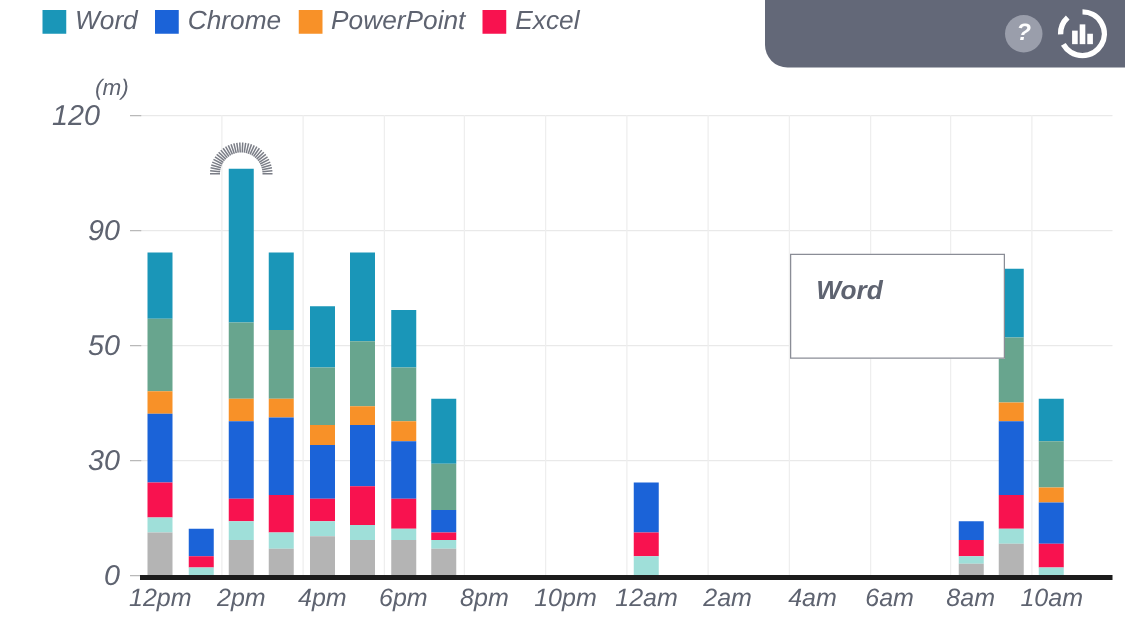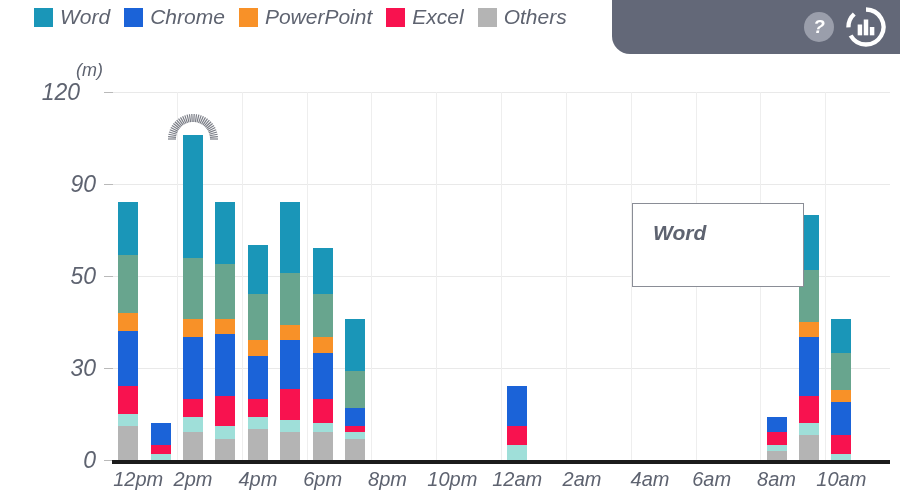--- a/index.html
+++ b/index.html
@@ -128,21 +128,21 @@
       <div class="ytick" style="top: 276px;"></div>
       <div class="ylabel" style="top: 276px; left: 40px;">50</div>
       <div class="gridline-h" style="top: 184px;"></div>
       <div class="ytick" style="top: 184px;"></div>
       <div class="ylabel" style="top: 184px; left: 40px;">90</div>
       <div class="gridline-h" style="top: 92px;"></div>
       <div class="ytick" style="top: 92px;"></div>
       <div class="ylabel" style="top: 92px; left: 24px;">120</div>
       <div class="axis-unit">(m)</div>
       <div class="axis-base"></div>
-      <div class="xlabel" style="left: 93.2083px; text-align: right;">12pm</div>
+      <div class="xlabel" style="left: 93.2083px;">12pm</div>
       <div class="gridline-v" style="left: 177px;"></div>
       <div class="xlabel" style="left: 158.042px;">2pm</div>
       <div class="gridline-v" style="left: 242px;"></div>
       <div class="xlabel" style="left: 222.875px;">4pm</div>
       <div class="gridline-v" style="left: 307px;"></div>
       <div class="xlabel" style="left: 287.708px;">6pm</div>
       <div class="gridline-v" style="left: 371px;"></div>
       <div class="xlabel" style="left: 352.542px;">8pm</div>
       <div class="gridline-v" style="left: 436px;"></div>
       <div class="xlabel" style="left: 417.375px;">10pm</div>
@@ -313,24 +313,20 @@
         <span class="legend-text">Chrome</span>
       </div>
       <div class="legend-item">
         <span class="legend-swatch" style="background: rgb(248, 145, 40);"></span>
         <span class="legend-text">PowerPoint</span>
       </div>
       <div class="legend-item">
         <span class="legend-swatch" style="background: rgb(248, 18, 79);"></span>
         <span class="legend-text">Excel</span>
       </div>
-      <div class="legend-item">
-        <span class="legend-swatch" style="background: rgb(180, 180, 180);"></span>
-        <span class="legend-text">Others</span>
-      </div>
     </div>
 
   <div class="header-bar">
     <div class="help-circle">?</div>
     <svg class="chart-badge" viewBox="0 0 48 48">
       <path d="M24 3 A21 21 0 1 1 23.9 3" fill="none" stroke="#ffffff" stroke-width="5.2" stroke-dasharray="88 10 18 16" stroke-linecap="butt"></path>
       <rect x="14" y="21" width="5.4" height="13" fill="#ffffff"></rect>
       <rect x="21.3" y="15" width="5.4" height="19" fill="#ffffff"></rect>
       <rect x="28.6" y="24" width="5.4" height="10" fill="#ffffff"></rect>
     </svg>

